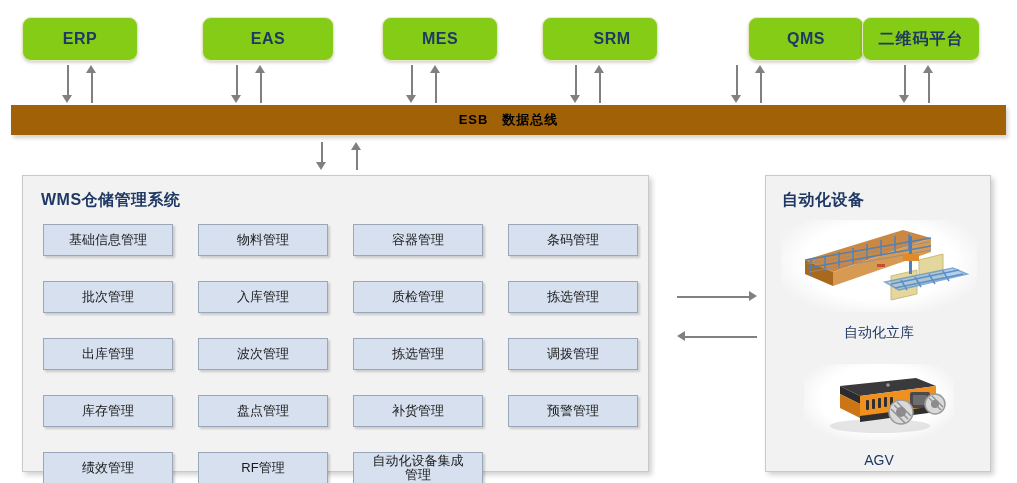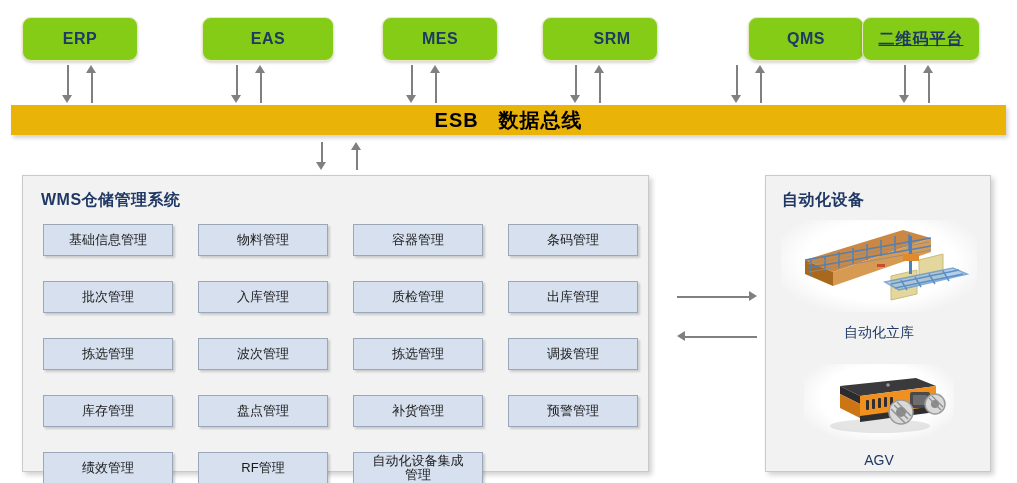--- a/index.html
+++ b/index.html
@@ -26,21 +26,21 @@
     border-radius: 9px;
     box-shadow: 0 2px 3px rgba(0,0,0,0.16);
     display: flex;
     align-items: center;
     justify-content: center;
     color: #1f3864;
     font-weight: bold;
     font-size: 16px;
     letter-spacing: 0.5px;
   }
-  .ext-box.cn { font-size: 16px; letter-spacing: 1px; text-decoration: underline; }
+  .ext-box.cn { font-size: 16px; letter-spacing: 1px; }
 
   
   .v-arrow {
     position: absolute;
     width: 11px;
   }
   .v-arrow .shaft {
     position: absolute;
     left: 5px;
     width: 1.6px;
@@ -76,27 +76,27 @@
   .h-arrow.left .head { left: 0; border-right: 8px solid #808080; }
   .h-arrow.left .shaft { right: 0; left: 6px; }
 
   
   #esb-bar {
     position: absolute;
     left: 11px;
     top: 105px;
     width: 995px;
     height: 30px;
-    background: #eab308;
+    background: #a16207;
     box-shadow: 2px 3px 4px rgba(0,0,0,0.18);
     display: flex;
     align-items: center;
     justify-content: center;
     color: #000000;
-    font-size: 20px;
+    font-size: 13px;
     font-weight: bold;
     letter-spacing: 1px;
     white-space: pre;
   }
 
   
   #wms-panel {
     position: absolute;
     left: 22px;
     top: 175px;
@@ -257,22 +257,22 @@
   <div id="wms-panel">
     <div id="wms-title">WMS仓储管理系统</div>
     <div id="wms-grid">
         <div class="mod-btn">基础信息管理</div>
         <div class="mod-btn">物料管理</div>
         <div class="mod-btn">容器管理</div>
         <div class="mod-btn">条码管理</div>
         <div class="mod-btn">批次管理</div>
         <div class="mod-btn">入库管理</div>
         <div class="mod-btn">质检管理</div>
+        <div class="mod-btn">拣选管理</div>
         <div class="mod-btn">出库管理</div>
-        <div class="mod-btn">拣选管理</div>
         <div class="mod-btn">波次管理</div>
         <div class="mod-btn">拣选管理</div>
         <div class="mod-btn">调拨管理</div>
         <div class="mod-btn">库存管理</div>
         <div class="mod-btn">盘点管理</div>
         <div class="mod-btn">补货管理</div>
         <div class="mod-btn">预警管理</div>
         <div class="mod-btn">绩效管理</div>
         <div class="mod-btn">RF管理</div>
         <div class="mod-btn">自动化设备集成

